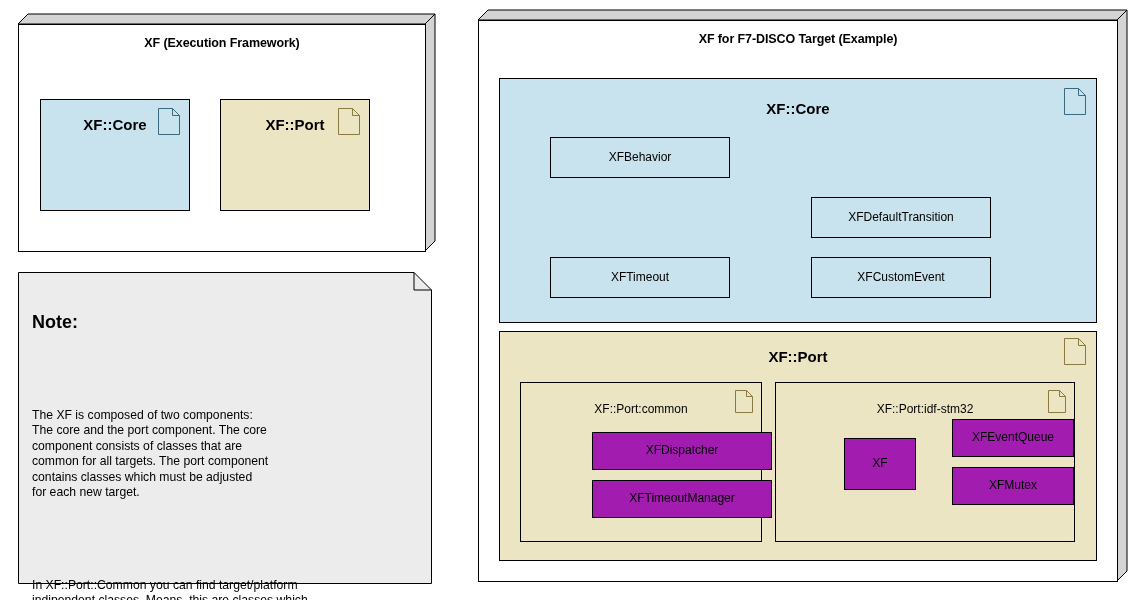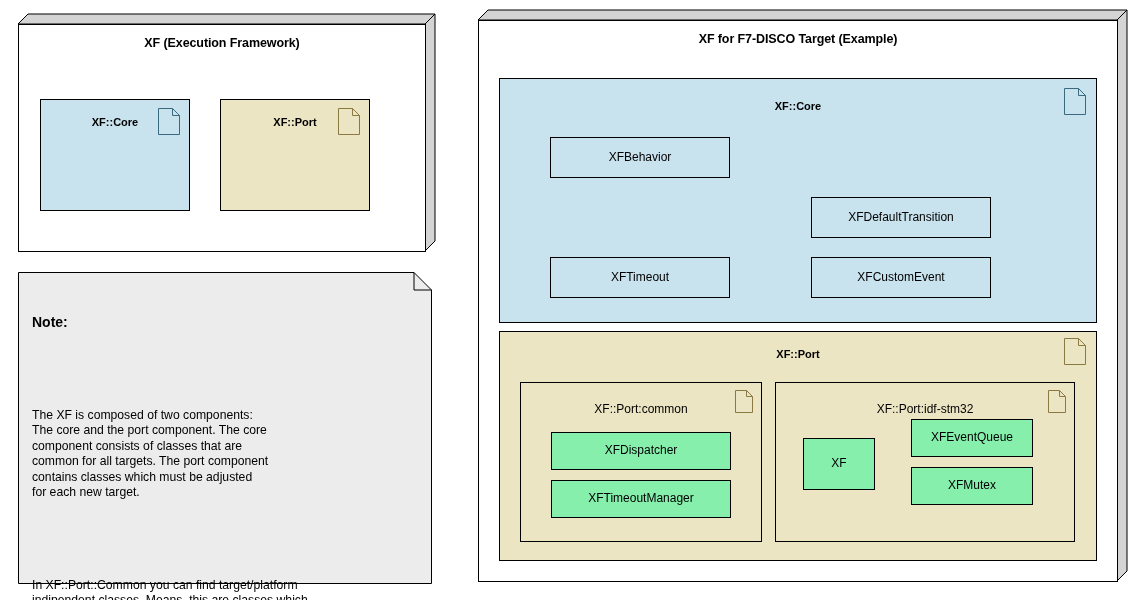--- a/index.html
+++ b/index.html
@@ -50,59 +50,59 @@
   }
   .comp.blue  { background: #c8e2ee; }
   .comp.beige { background: #ece5c4; }
 
   .comp-title {
     position: absolute;
     left: 0;
     right: 0;
     text-align: center;
     font-weight: bold;
-    font-size: 11px;
+    font-size: 15px;
   }
   .comp-title.sub {
     font-weight: normal;
     font-size: 12px;
   }
 
   
   .clsbox {
     position: absolute;
     border: 1px solid #000000;
     box-sizing: border-box;
     display: flex;
     align-items: center;
     justify-content: center;
     font-size: 12px;
     text-align: center;
     line-height: 1.1;
   }
   .clsbox.blue  { background: #c8e2ee; }
-  .clsbox.beige { background: #86efac; }
+  .clsbox.beige { background: #a21caf; margin-left: 41px; }
 
   
   .doc-icon { position: absolute; }
 
   
   .note { position: absolute; }
   .note-body {
     position: absolute;
     left: 0; top: 0; right: 0; bottom: 0;
     font-size: 12.2px;
     line-height: 15.5px;
     padding: 12px 14px;
     box-sizing: border-box;
     white-space: pre-wrap;
   }
   .note-title {
     font-weight: bold;
-    font-size: 14px;
+    font-size: 18px;
   }
   .note-para { margin: 0; }
   .note-spacer { height: 15px; }
 </style>
 </head>
 <body>
 
 <div class="pkg3d" style="left:18px; top:14px; width:418px; height:238px;">
   <svg class="bevel" width="418" height="238">
     <polygon points="0,10 10,0 417,0 407,10" fill="#d4d4d4" stroke="#000000" stroke-width="1"></polygon>

